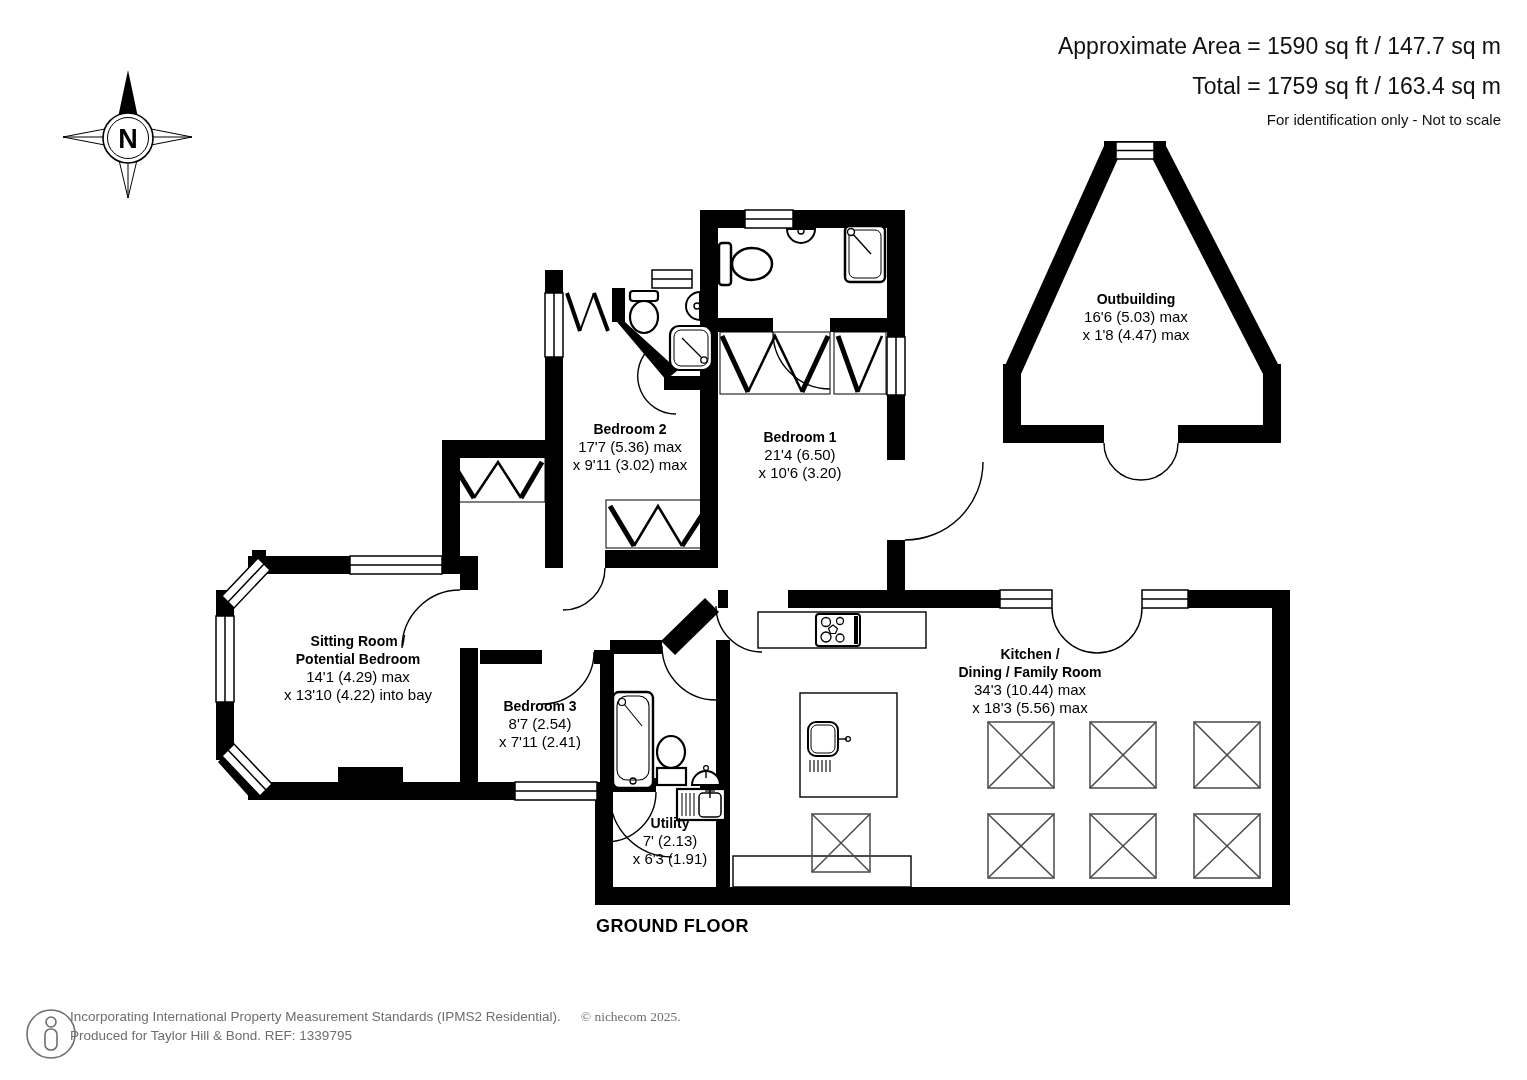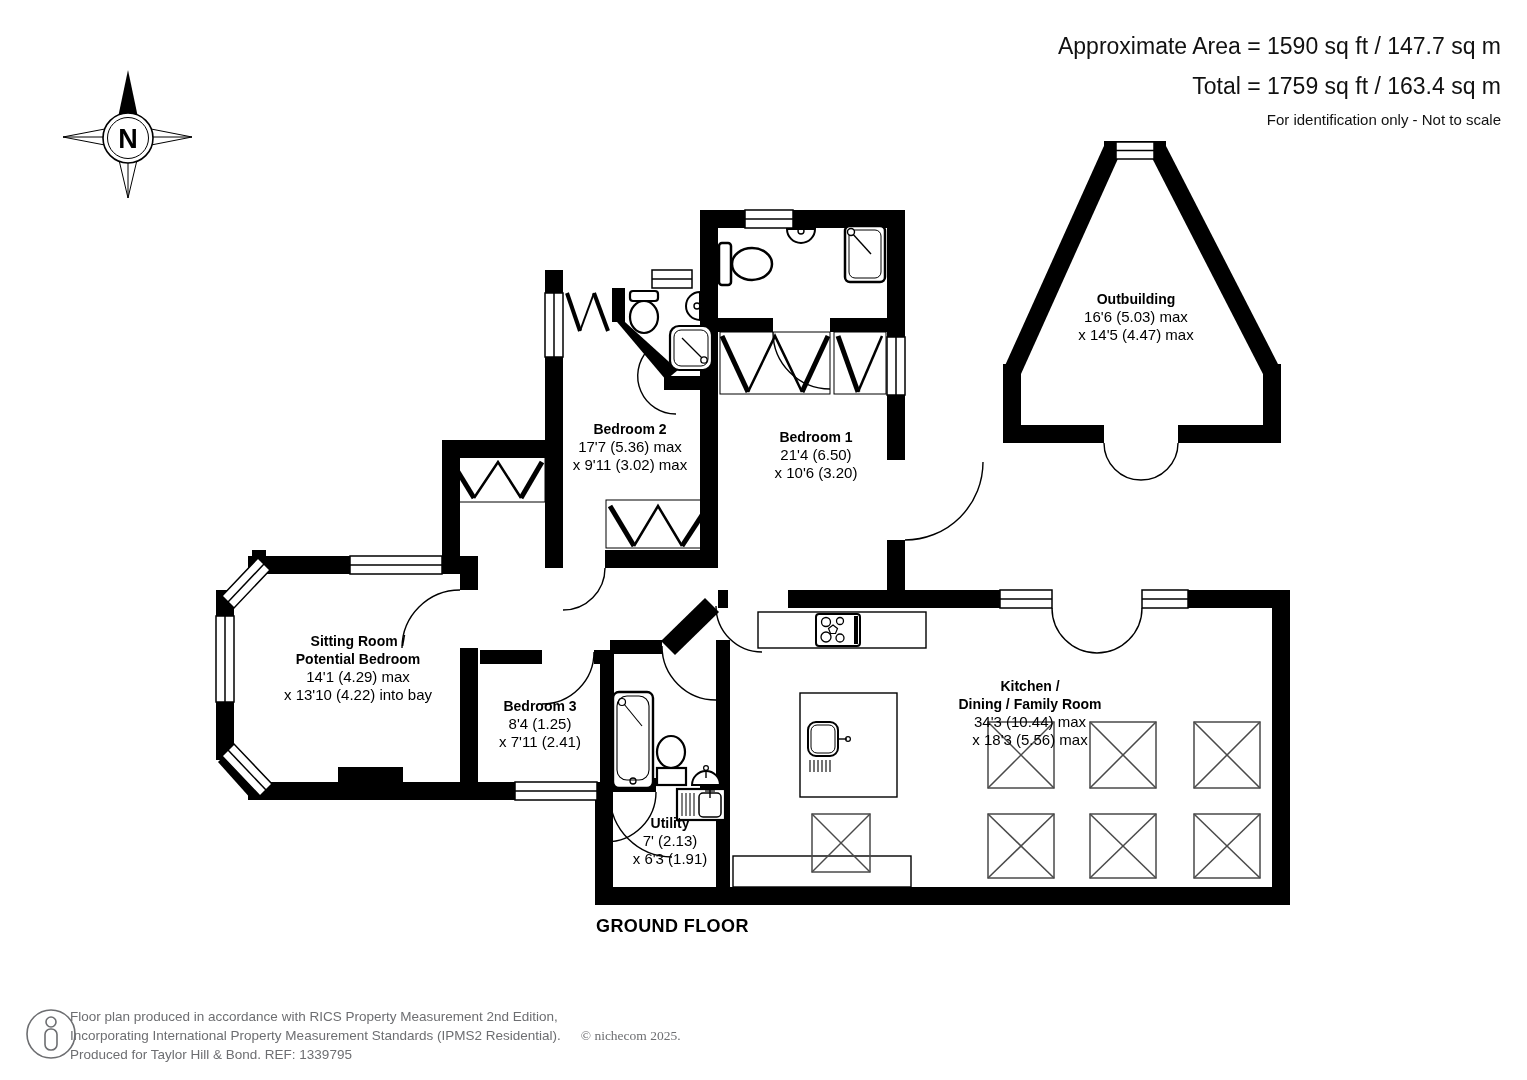--- a/index.html
+++ b/index.html
@@ -306,63 +306,62 @@
 
   <div class="hdr">
     <div class="hl">Approximate Area = 1590 sq ft / 147.7 sq m</div>
     <div class="hl">Total = 1759 sq ft / 163.4 sq m</div>
     <div class="disc">For identification only - Not to scale</div>
   </div>
 
   <div class="lbl" style="left:1136px;top:290px;">
     <b>Outbuilding</b>
     <span>16'6 (5.03) max</span>
-    <span>x 14'5 (4.47) max</span>
+    <span>x 1'8 (4.47) max</span>
   </div>
   <div class="lbl" style="left:630px;top:420px;">
     <b>Bedroom 2</b>
     <span>17'7 (5.36) max</span>
     <span>x 9'11 (3.02) max</span>
   </div>
-  <div class="lbl" style="left:800px;top:428px;margin-left:16px;">
+  <div class="lbl" style="left:800px;top:428px;">
     <b>Bedroom 1</b>
     <span>21'4 (6.50)</span>
     <span>x 10'6 (3.20)</span>
   </div>
   <div class="lbl" style="left:358px;top:632px;">
     <b>Sitting Room /</b>
     <b>Potential Bedroom</b>
     <span>14'1 (4.29) max</span>
     <span>x 13'10 (4.22) into bay</span>
   </div>
   <div class="lbl" style="left:540px;top:697px;">
     <b>Bedroom 3</b>
-    <span>8'4 (1.25)</span>
+    <span>8'7 (2.54)</span>
     <span>x 7'11 (2.41)</span>
   </div>
-  <div class="lbl" style="left:1030px;top:645px;margin-top:32px;">
+  <div class="lbl" style="left:1030px;top:645px;">
     <b>Kitchen /</b>
     <b>Dining / Family Room</b>
     <span>34'3 (10.44) max</span>
     <span>x 18'3 (5.56) max</span>
   </div>
   <div class="lbl" style="left:670px;top:814px;">
     <b>Utility</b>
     <span>7' (2.13)</span>
     <span>x 6'3 (1.91)</span>
   </div>
 
   <div class="gf">GROUND FLOOR</div>
 
   <svg class="person-badge" width="52" height="56" viewBox="0 0 52 56">
     <circle cx="26" cy="28" r="24" fill="none" stroke="#6d6e71" stroke-width="1.6"></circle>
     <circle cx="26" cy="16" r="5" fill="none" stroke="#6d6e71" stroke-width="1.6"></circle>
     <rect x="20" y="23" width="12" height="21" rx="5.5" fill="none" stroke="#6d6e71" stroke-width="1.6"></rect>
   </svg>
   <div class="ftr">
-    <div>Floor plan produced in accordance with RICS Property Measurement 2nd Edition,</div>
     <div>
       <span>Incorporating International Property Measurement Standards (IPMS2 Residential).</span><span class="cp">© nichecom 2025.</span>
     </div>
     <div>Produced for Taylor Hill &amp; Bond.   REF:  1339795</div>
   </div>
 
 </div>
 
 </body></html>

